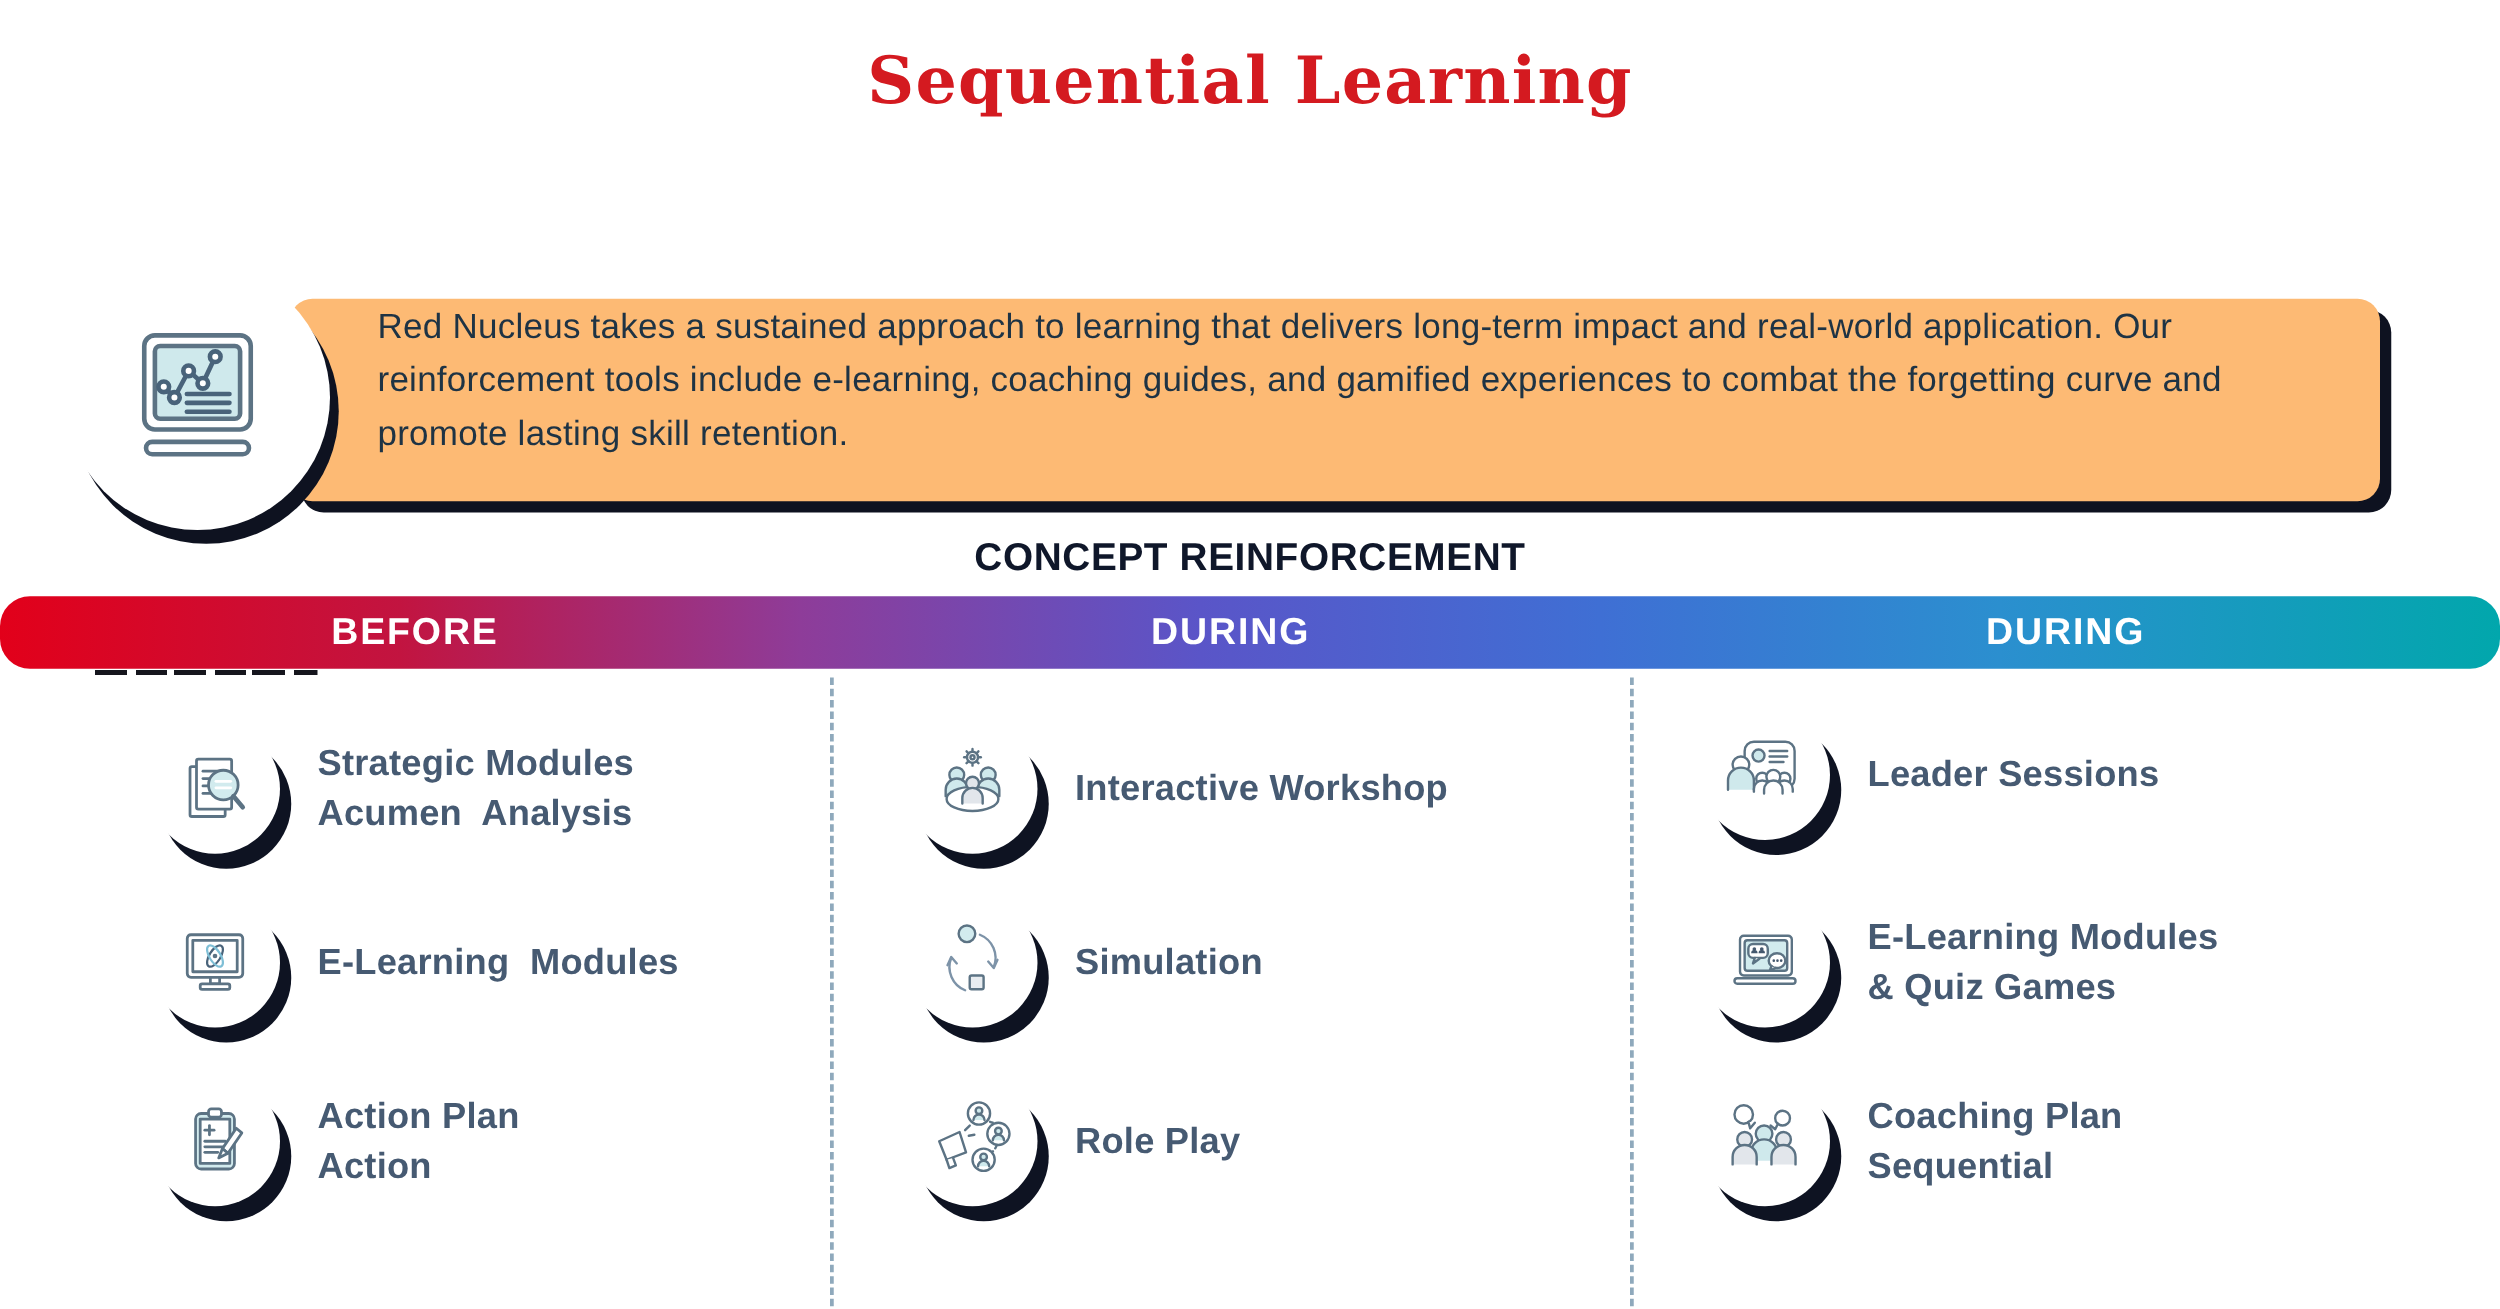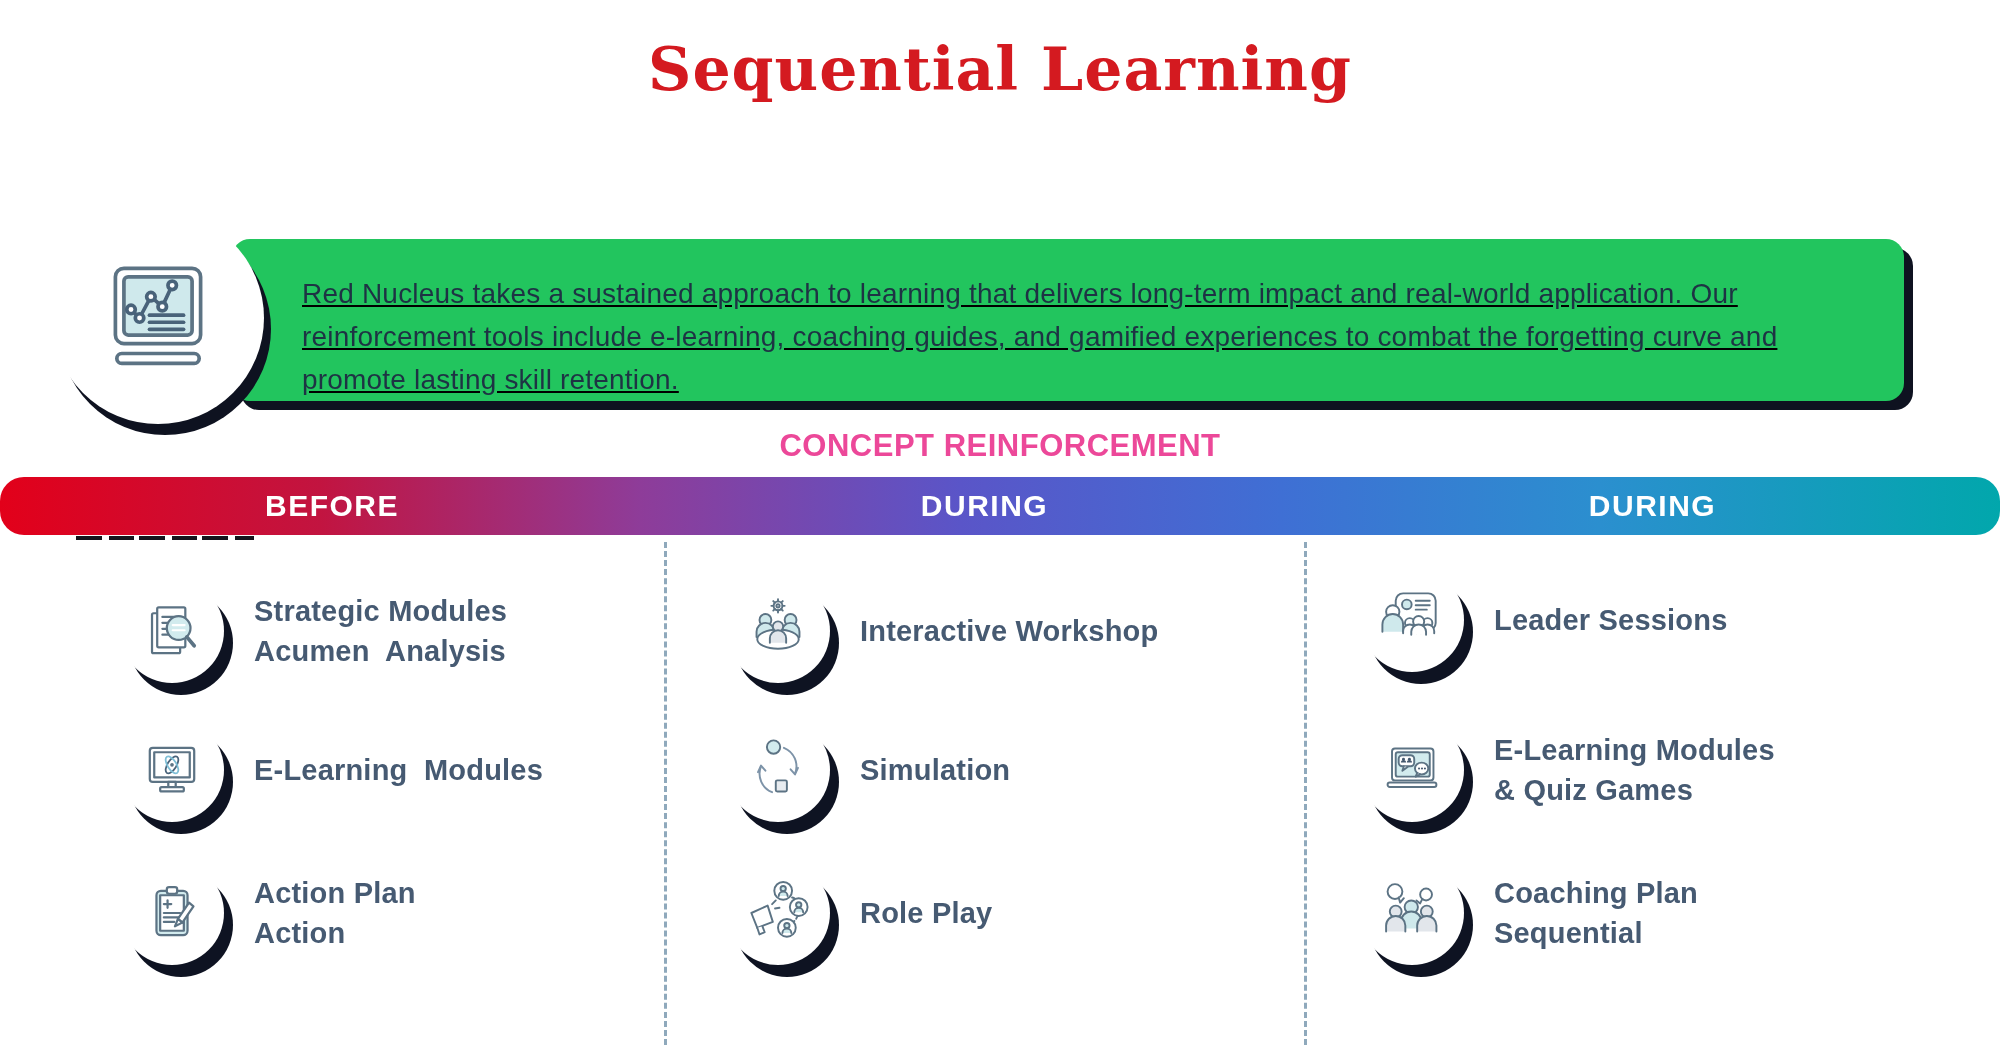--- a/index.html
+++ b/index.html
@@ -2,43 +2,43 @@
 <html><head>
 <meta charset="utf-8">
 <style>
   html,body{margin:0;padding:0;background:#ffffff;}
   #canvas{
     position:relative;width:2000px;height:1047px;background:#ffffff;
     font-family:"Liberation Sans",sans-serif;overflow:hidden;
   }
   .title{
     position:absolute;left:0;top:34px;width:2000px;text-align:center;
-    font-family:"DejaVu Serif",serif;font-weight:600;font-size:60px;
+    font-family:"DejaVu Serif",serif;font-weight:600;font-size:52px;
     color:#D41A20;letter-spacing:1px;
   }
   
   .intro-card{
     position:absolute;left:232px;top:239px;width:1672px;height:162px;
-    background:#22c55e;border-radius:18px;
+    background:#fdba74;border-radius:18px;
     box-shadow:9px 9px 0 #0E1220;
-    display:flex;align-items:flex-end;text-decoration:underline;
+    display:flex;align-items:flex-start;
   }
   .intro-text{
     margin-left:70px;width:1500px;
     font-size:28px;line-height:43px;color:#1E3344;letter-spacing:0.2px;
   }
   .intro-badge{
     position:absolute;left:52px;top:212px;width:212px;height:212px;
     background:#ffffff;border-radius:50%;
     box-shadow:7px 11px 0 #0E1220;
     display:flex;align-items:center;justify-content:center;z-index:5;
   }
   .section-heading{
     position:absolute;left:0;top:428px;width:2000px;text-align:center;
-    font-weight:bold;font-size:31px;color:#ec4899;letter-spacing:0.5px;
+    font-weight:bold;font-size:31px;color:#0f172a;letter-spacing:0.5px;
   }
   .phase-bar{
     position:absolute;left:0;top:477px;width:2000px;height:58px;
     background:linear-gradient(90deg,#E2001A 0%,#C21440 16%,#8E3C99 32%,#5A55C8 48%,#3F6FD4 64%,#2B8FCF 80%,#01A7AC 100%);
     border-radius:24px;
   }
   .phase-label{
     position:absolute;top:0;height:58px;display:flex;align-items:center;justify-content:center;
     color:#ffffff;font-weight:bold;font-size:30px;letter-spacing:1.5px;
   }

